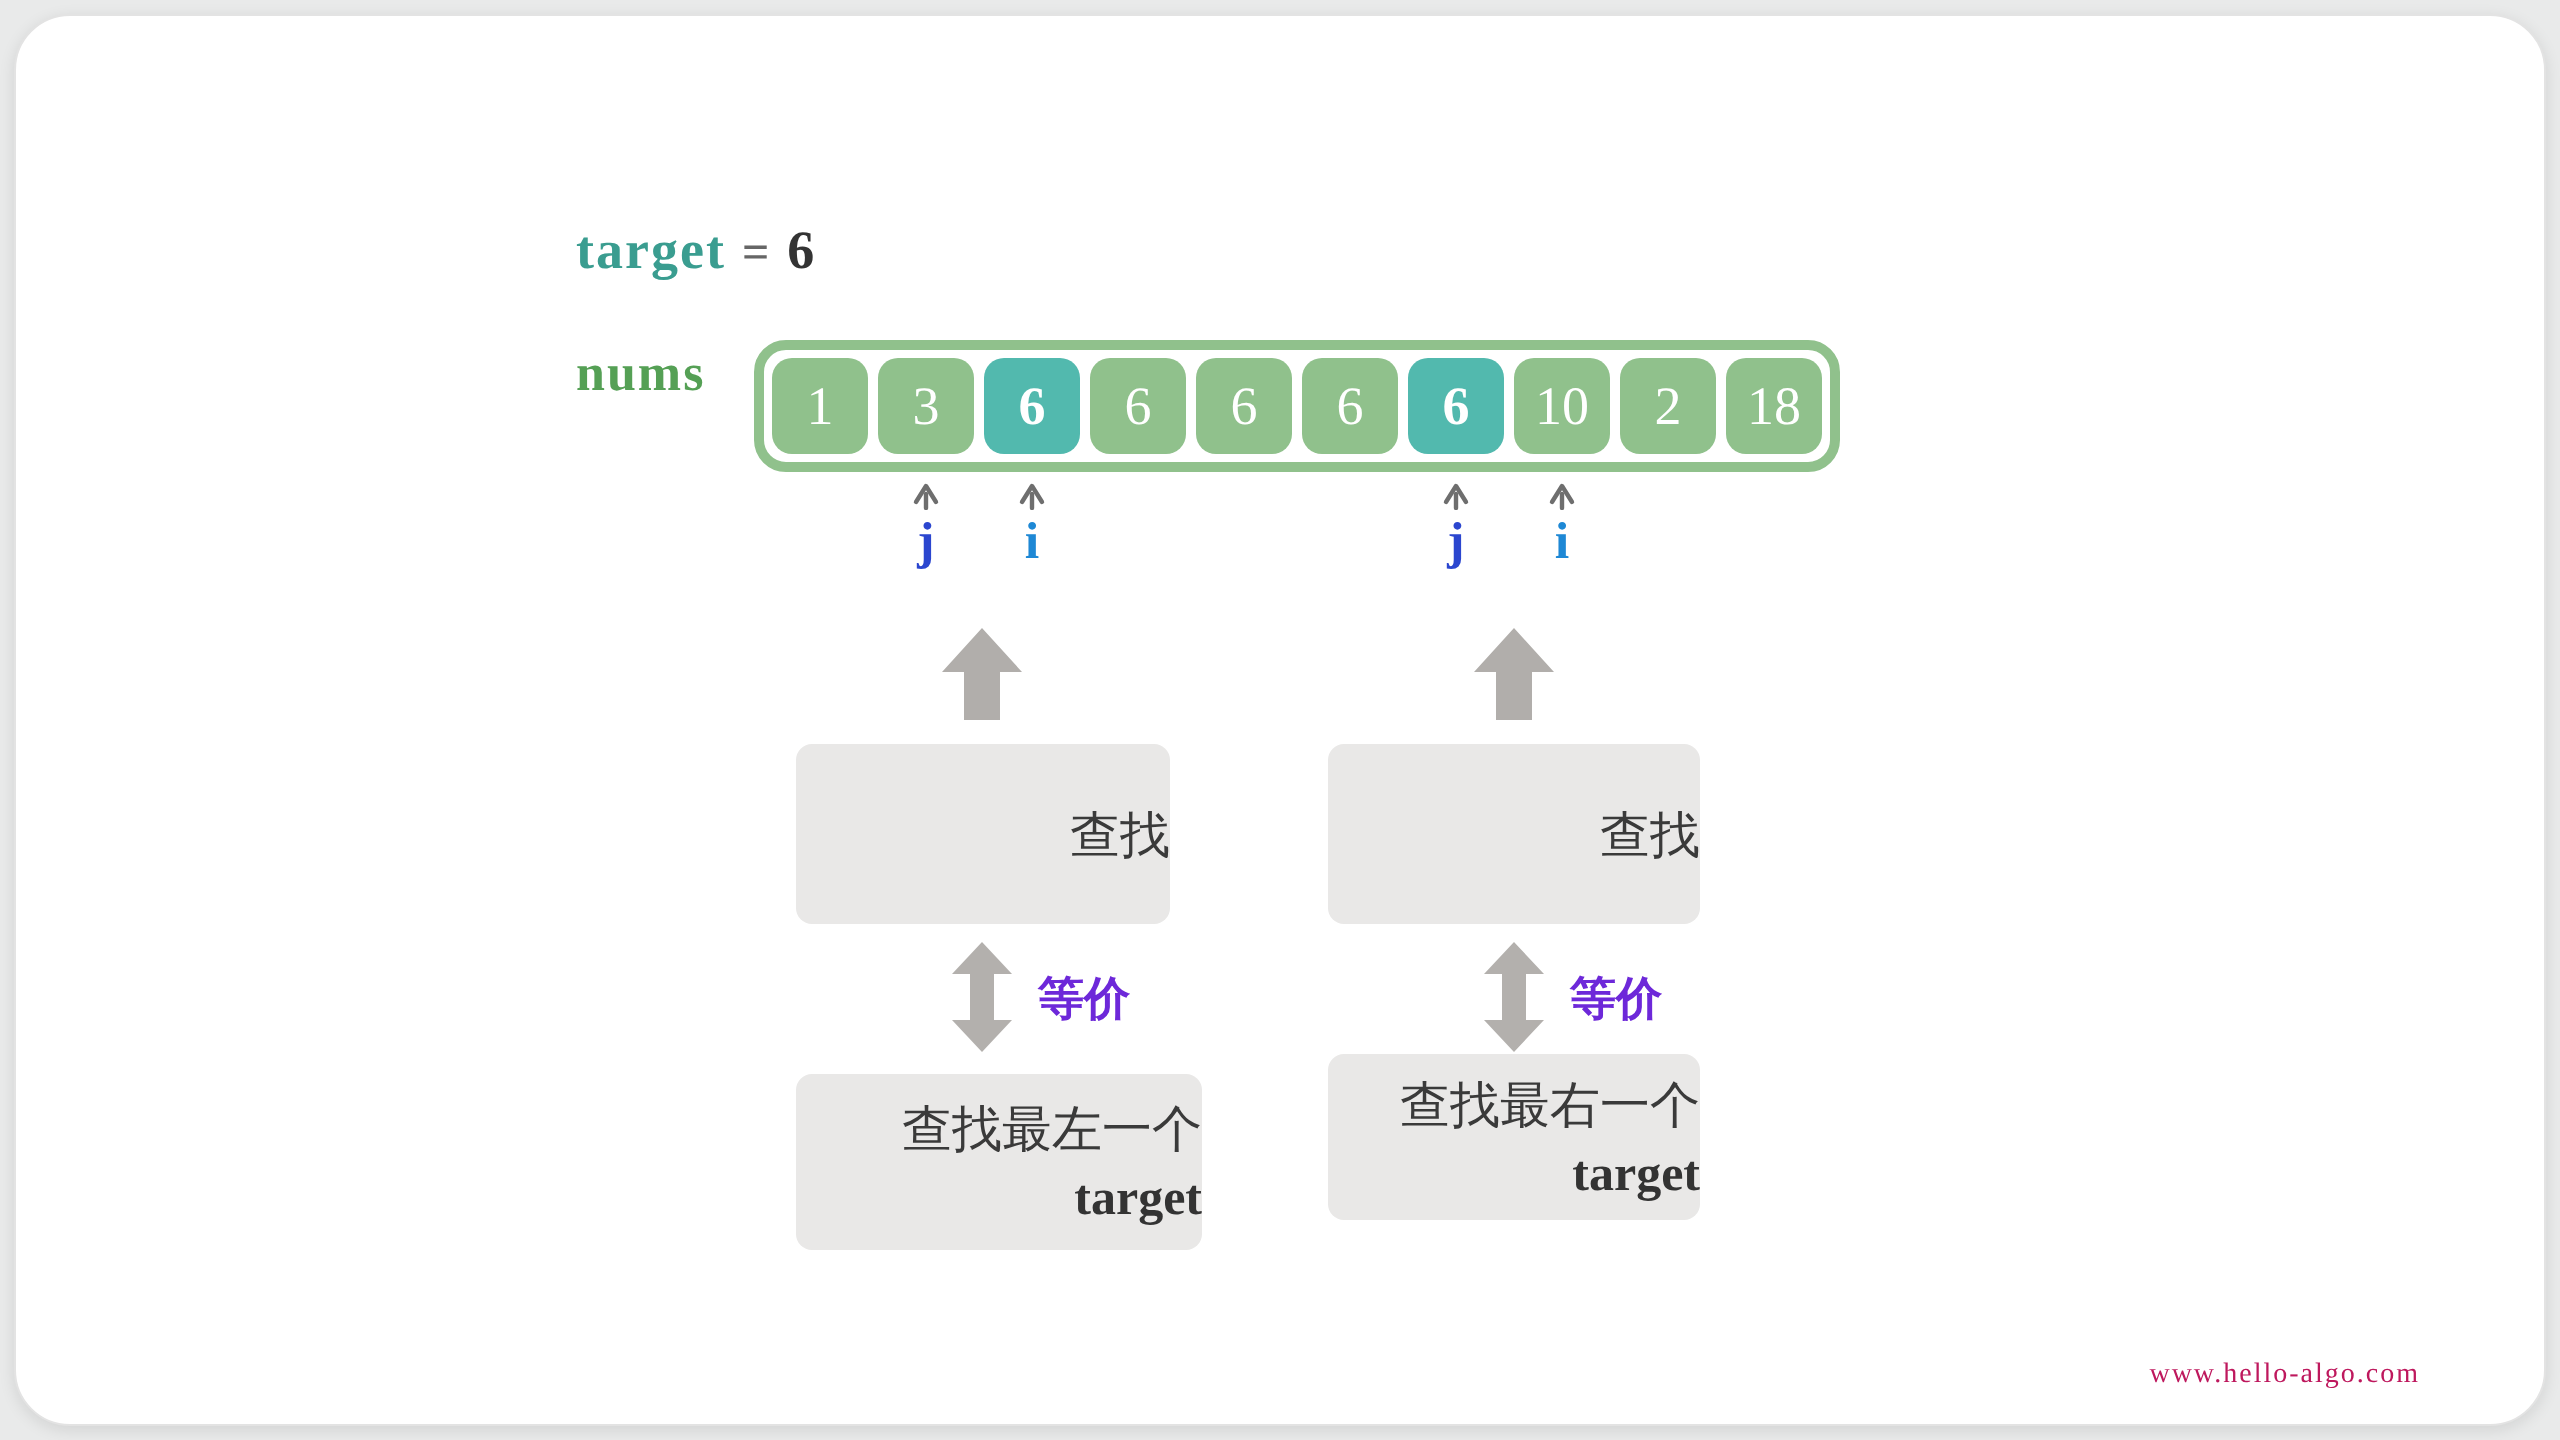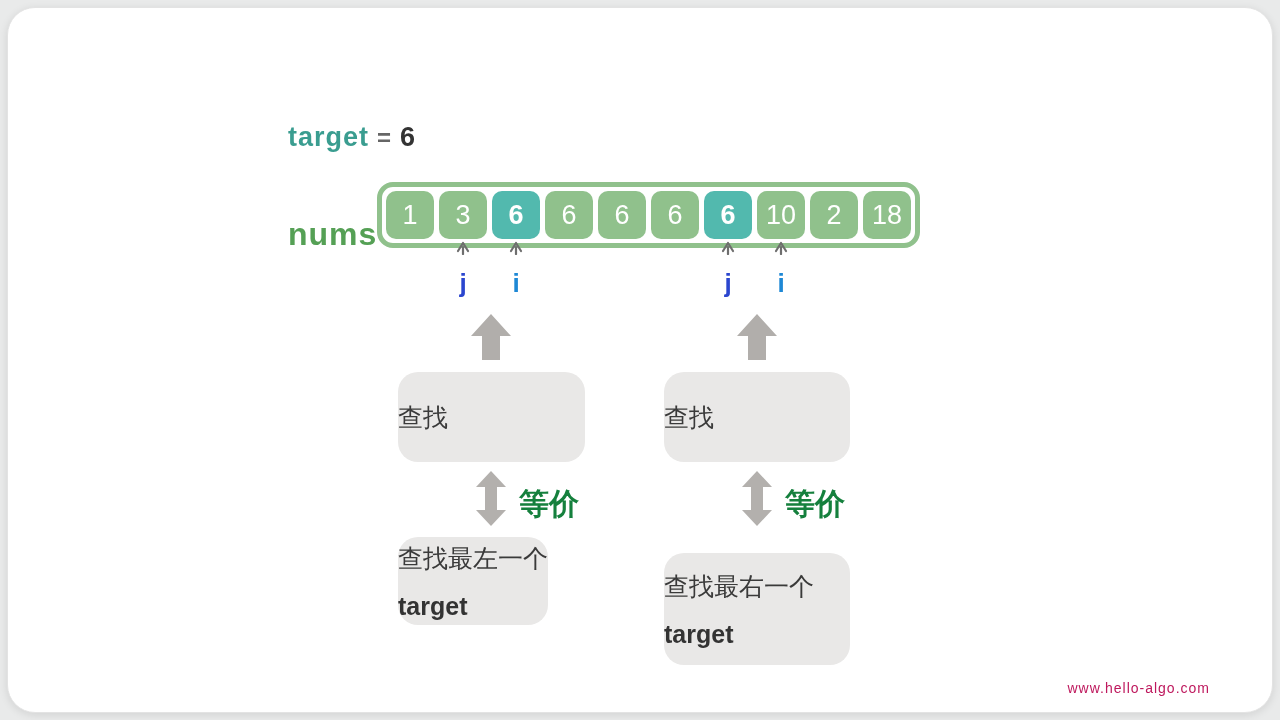--- a/index.html
+++ b/index.html
@@ -10,30 +10,30 @@
     overflow:hidden;
   }
   .card {
     position:absolute; inset:7px;
     background:#ffffff;
     border:1px solid #e3e3e3;
     border-radius:28px;
     box-shadow:0 2px 8px rgba(0,0,0,0.10);
   }
   .abs { position:absolute; }
-  .mono { font-family:Liberation Sans, sans-serif;margin-top:12px; }
+  .mono { font-family:Liberation Serif, serif; }
 
   
   .target-line { left:288px; top:110px; font-size:27px; font-weight:bold; letter-spacing:1px; }
   .teal { color:#3a9d90; }
   .eq   { color:#666666; font-size:24px; margin:0 8px; }
   .tval { color:#333333; }
 
   
-  .nums-label { left:288px; top:204px; font-size:32px; font-weight:bold; color:#55a055; letter-spacing:1px; }
+  .nums-label { left:288px; top:172px; font-size:26px; font-weight:bold; color:#55a055; letter-spacing:1px; }
 
   
   .array {
     left:377px; top:170px;
     border:5px solid #90c18c; border-radius:16px;
     padding:4px; background:#ffffff;
     display:flex; gap:5px;
   }
   .cell {
     width:48px; height:48px; border-radius:10px;
@@ -45,29 +45,29 @@
 
   
   .pointer { display:flex; flex-direction:column; align-items:center; width:44px; top:240px; }
   .caret { margin-bottom:3px; }
   .plabel { font-size:26px; font-weight:bold; line-height:1; }
   .pj { color:#2b46cf; }
   .pi { color:#1e88d5; }
 
   
   .gbox {
-    background:#e9e8e7; border-radius:20px;
-    display:flex; flex-direction:column; align-items:flex-start; justify-content:center;
+    background:#e9e8e7; border-radius:8px;
+    display:flex; flex-direction:column; align-items:flex-end; justify-content:center;
     gap:5px;
   }
   .gbox .line1 { font-size:25px; color:#3a3a3a; }
   .gbox .line2 { font-size:25px; font-weight:bold; color:#333333; }
   .gbox .line2 .op { margin-left:8px; }
 
-  .equiv-label { font-size:30px; font-weight:bold; color:#15803d; }
+  .equiv-label { font-size:23px; font-weight:bold; color:#6d28d9; }
 
   .watermark {
     right:70px; bottom:24px;
     font-size:14px; color:#be185d; letter-spacing:1px;
   }
 </style>
 </head>
 <body>
 
 <div class="card"></div>
@@ -127,36 +127,36 @@
 
 <div class="abs gbox" style="left:398px; top:372px; width:187px; height:90px">
   <div class="line1">查找</div>
 </div>
 
 <svg class="abs" style="left:476px; top:471px" width="30" height="55" viewBox="0 0 30 55">
   <polygon points="15,0 30,16 21,16 21,39 30,39 15,55 0,39 9,39 9,16 0,16" fill="#b3b0ad"></polygon>
 </svg>
 <div class="abs equiv-label" style="left:519px; top:484px">等价</div>
 
-<div class="abs gbox" style="left:398px; top:537px; width:150px; height:88px">
+<div class="abs gbox" style="left:398px; top:537px; width:203px; height:88px">
   <div class="line1">查找最左一个</div>
   <div class="line2 mono teal">target</div>
 </div>
 
 <svg class="abs" style="left:737px; top:314px" width="40" height="46" viewBox="0 0 40 46">
   <polygon points="20,0 40,22 29,22 29,46 11,46 11,22 0,22" fill="#b1aeab"></polygon>
 </svg>
 
 <div class="abs gbox" style="left:664px; top:372px; width:186px; height:90px">
   <div class="line1">查找</div>
 </div>
 
 <svg class="abs" style="left:742px; top:471px" width="30" height="55" viewBox="0 0 30 55">
   <polygon points="15,0 30,16 21,16 21,39 30,39 15,55 0,39 9,39 9,16 0,16" fill="#b3b0ad"></polygon>
 </svg>
 <div class="abs equiv-label" style="left:785px; top:484px">等价</div>
 
-<div class="abs gbox" style="left:664px; top:553px; width:186px; height:112px">
+<div class="abs gbox" style="left:664px; top:527px; width:186px; height:83px">
   <div class="line1">查找最右一个</div>
   <div class="line2 mono teal">target</div>
 </div>
 
 <div class="abs watermark mono">www.hello-algo.com</div>
 
 </body></html>

